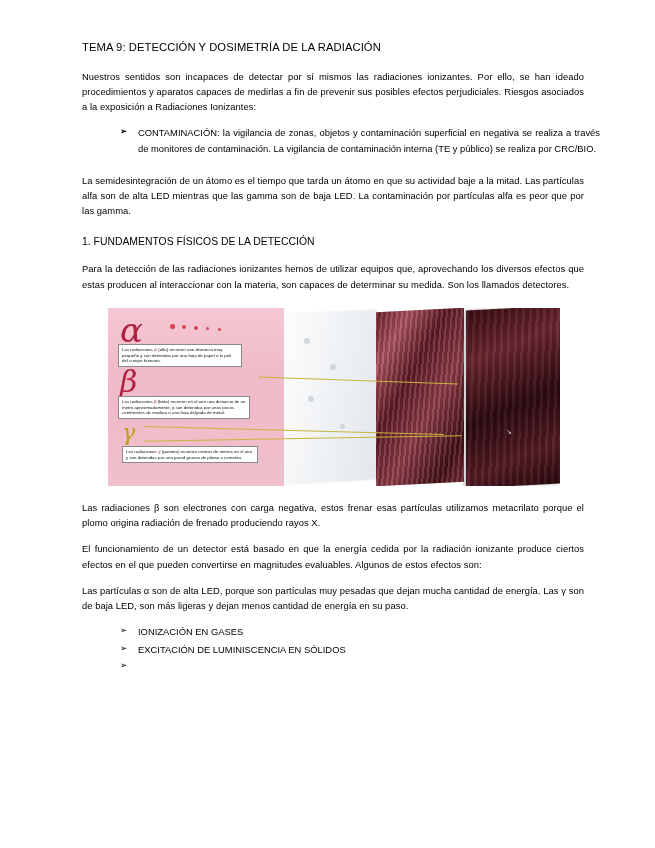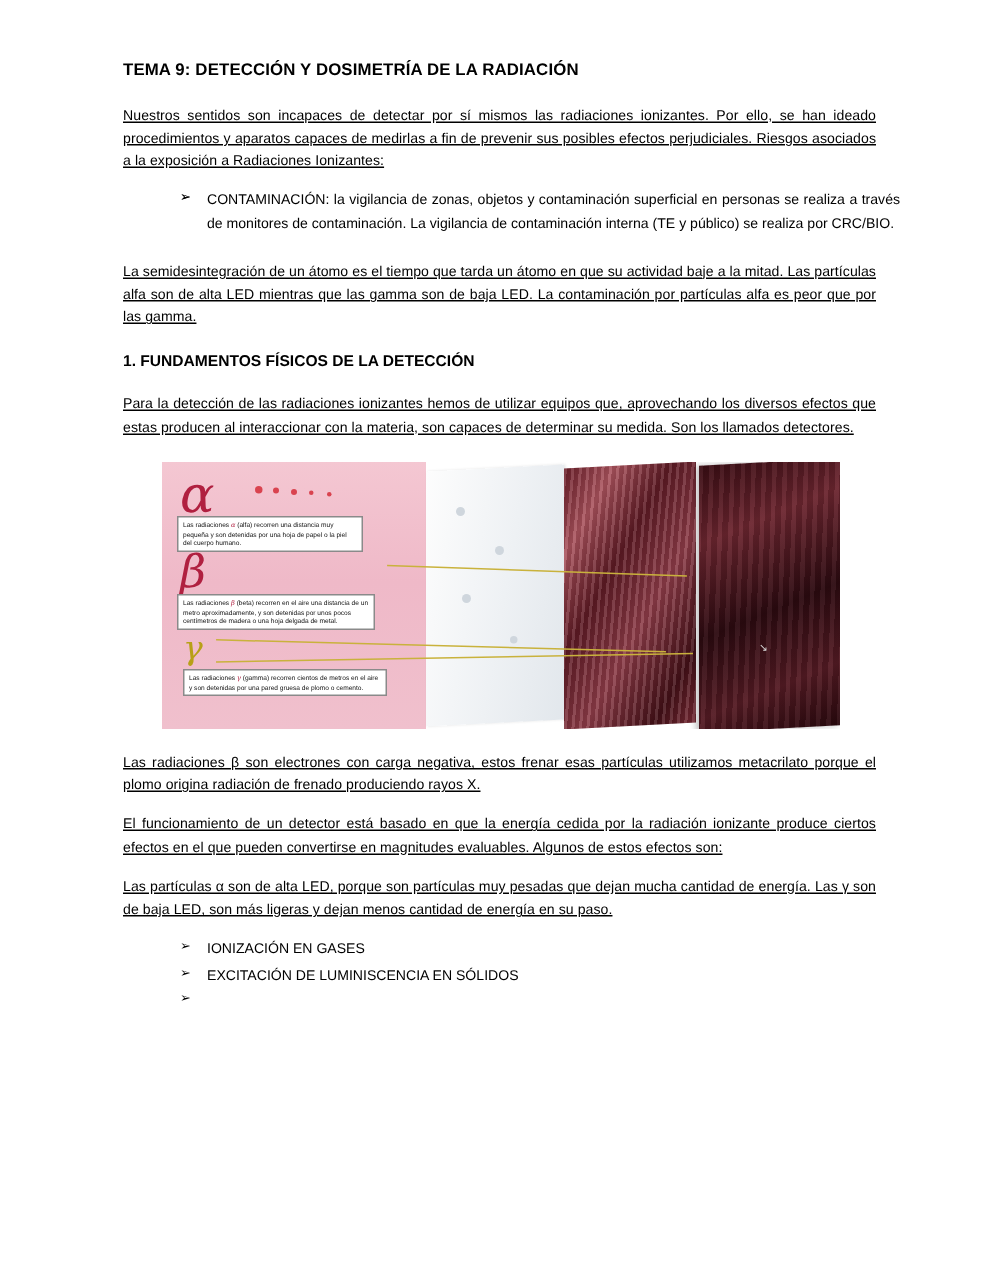--- a/index.html
+++ b/index.html
@@ -16,32 +16,31 @@
   }
   .page {
     position: relative;
     width: 655px;
     height: 848px;
     box-sizing: border-box;
     padding: 40px 55px 20px 82px;
   }
   h1.doc-title {
     font-size: 11.2px;
-    font-weight: bold;
+    font-weight: normal;
     margin: 0 0 14px 0;
     letter-spacing: 0.1px;
     line-height: 1.3;
   }
   p.para {
     font-size: 9.4px;
     line-height: 1.62;
     margin: 0 16px 11px 0;
     text-align: justify;
     letter-spacing: 0.05px;
-    text-decoration: underline;
   }
   ul.bullets {
     list-style: none;
     margin: 0 0 11px 0;
     padding: 0 0 0 38px;
   }
   ul.bullets li {
     position: relative;
     font-size: 9.4px;
     line-height: 1.62;
@@ -52,21 +51,21 @@
   ul.bullets li:last-child { margin-bottom: 0; }
   ul.bullets li .marker {
     position: absolute;
     left: 0;
     top: 0;
     font-size: 8.6px;
     color: #000;
   }
   h2.section-title {
     font-size: 10.4px;
-    font-weight: bold;
+    font-weight: normal;
     margin: 18px 0 14px 0;
   }
   .spacer-sm { height: 6px; }
   ul.bullets.tight li { margin-bottom: 2px; }
   
   .figure {
     margin: 16px 0 14px 26px;
     width: 452px;
     height: 178px;
     position: relative;
@@ -162,21 +161,21 @@
   <h1 class="doc-title">TEMA 9: DETECCIÓN Y DOSIMETRÍA DE LA RADIACIÓN</h1>
 
   <p class="para">Nuestros sentidos son incapaces de detectar por sí mismos las radiaciones ionizantes. Por ello, se han ideado procedimientos y aparatos capaces de medirlas a fin de prevenir sus posibles efectos perjudiciales. Riesgos asociados a la exposición a Radiaciones Ionizantes:</p>
 
   <ul class="bullets">
     <li>
       <span class="marker">➢</span>
     </li>
     <li>
       <span class="marker">➢</span>
-      <span>CONTAMINACIÓN: la vigilancia de zonas, objetos y contaminación superficial en personas se realiza a través de monitores de contaminación. La vigilancia de contaminación interna (TE y público) se realiza por CRC/BIO.</span>
+      <span>CONTAMINACIÓN: la vigilancia de zonas, objetos y contaminación superficial en negativa se realiza a través de monitores de contaminación. La vigilancia de contaminación interna (TE y público) se realiza por CRC/BIO.</span>
     </li>
   </ul>
 
   <div class="spacer-sm"></div>
 
 
   <p class="para">La semidesintegración de un átomo es el tiempo que tarda un átomo en que su actividad baje a la mitad. Las partículas alfa son de alta LED mientras que las gamma son de baja LED. La contaminación por partículas alfa es peor que por las gamma.</p>
 
   <h2 class="section-title">1. FUNDAMENTOS FÍSICOS DE LA DETECCIÓN</h2>
 

